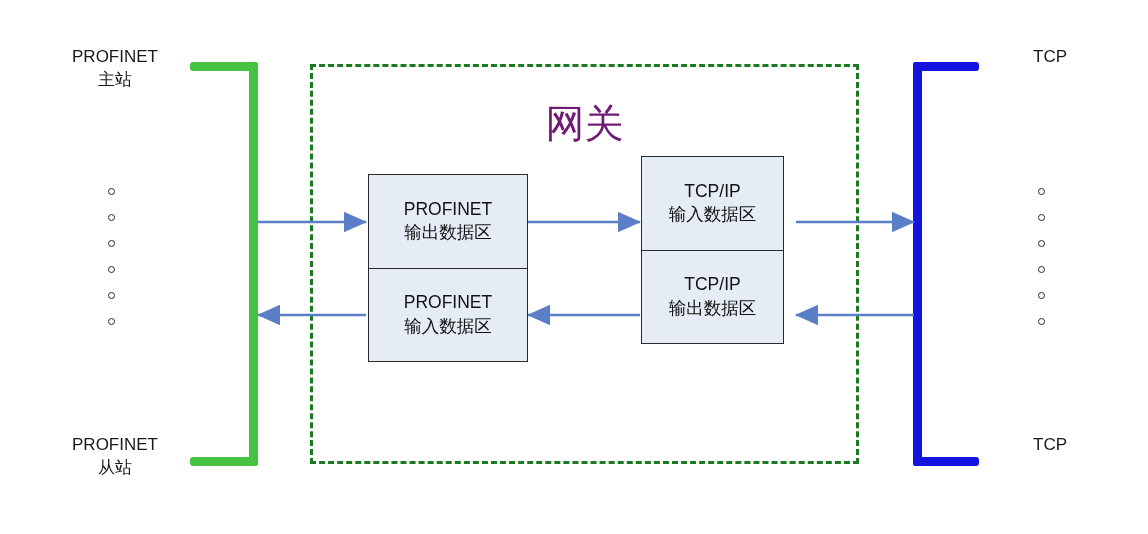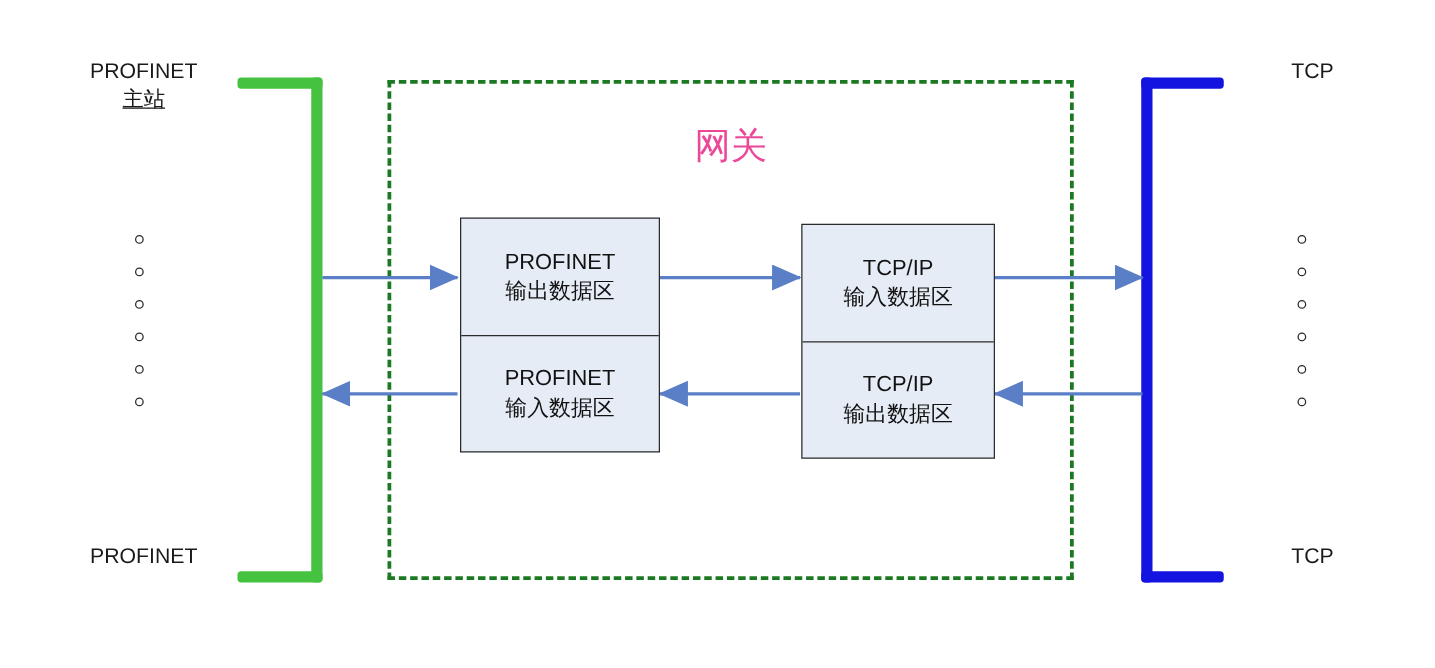--- a/index.html
+++ b/index.html
@@ -21,39 +21,39 @@
 
   
   .side-label {
     text-align: center;
     font-size: 17px;
     color: #1a1a1a;
     line-height: 1.38;
     white-space: nowrap;
   }
   .side-label .l1 { display: block; }
-  .side-label .l2 { display: block; text-decoration: underline; }
+  .side-label .l2 { display: block; }
 
   
   .bracket-seg {
     position: absolute;
     border-radius: 3px;
   }
   .bracket-green .bracket-seg { background: #45C23F; }
   .bracket-blue  .bracket-seg { background: #1414E0; }
 
   
   .gateway-region {
     border: 3px dashed #1B7A21;
     box-sizing: border-box;
     background: transparent;
   }
   .gateway-title {
-    font-size: 29px;
-    color: #ec4899;
+    font-size: 39px;
+    color: #701a75;
     text-align: center;
     white-space: nowrap;
   }
 
   
   .data-box {
     box-sizing: border-box;
     background: #E6ECF6;
     border: 1.6px solid #2b2b2b;
     display: flex;
@@ -94,20 +94,21 @@
 
 <div id="stage">
 
   <div class="abs side-label" style="left:40px; top:45px; width:150px;">
     <span class="l1">PROFINET</span>
     <span class="l2">主站</span>
   </div>
 
   <div class="abs side-label" style="left:40px; top:433px; width:150px;">
     <span class="l1">PROFINET</span>
+    <span class="l2">从站</span>
   </div>
 
   <div class="abs side-label" style="left:985px; top:45px; width:130px;">
     <span class="l1">TCP</span>
   </div>
 
   <div class="abs side-label" style="left:985px; top:433px; width:130px;">
     <span class="l1">TCP</span>
   </div>
 
@@ -168,21 +169,21 @@
     <div class="data-cell">
       <span class="line">PROFINET</span>
       <span class="line">输出数据区</span>
     </div>
     <div class="data-cell">
       <span class="line">PROFINET</span>
       <span class="line">输入数据区</span>
     </div>
   </div>
 
-  <div class="abs data-box" style="left:641px; top:179px; width:155px; height:188px;">
+  <div class="abs data-box" style="left:641px; top:156px; width:143px; height:188px;">
     <div class="data-cell">
       <span class="line">TCP/IP</span>
       <span class="line">输入数据区</span>
     </div>
     <div class="data-cell">
       <span class="line">TCP/IP</span>
       <span class="line">输出数据区</span>
     </div>
   </div>
 

